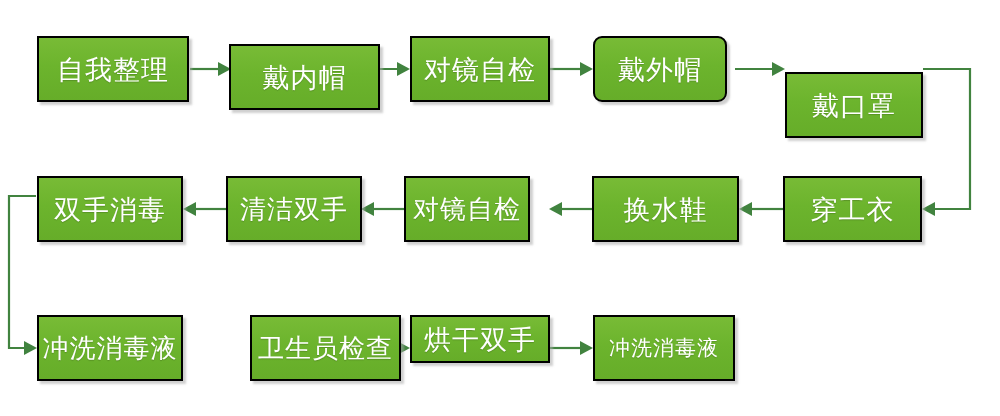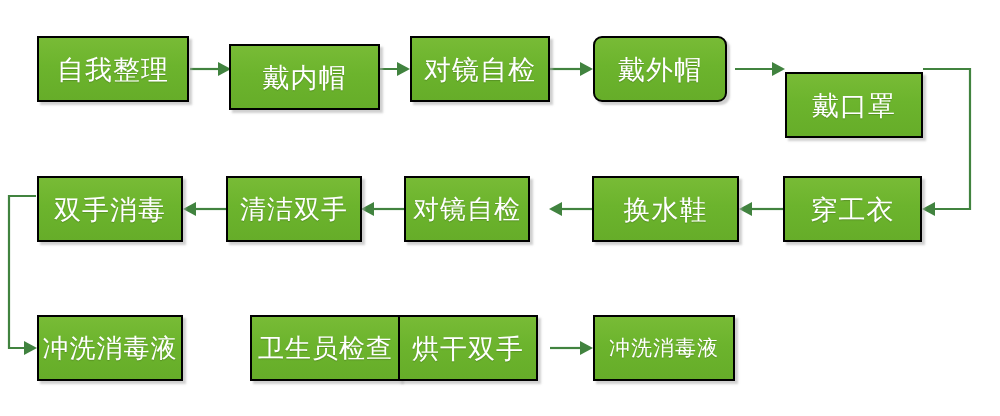--- a/index.html
+++ b/index.html
@@ -149,20 +149,20 @@
   <div class="node sz-lg" style="left:783px; top:176px; width:139px; height:66px;">
     <span class="label">穿工衣</span>
   </div>
 
   <div class="node sz-md" style="left:37px;  top:315px; width:146px; height:66px;">
     <span class="label">冲洗消毒液</span>
   </div>
   <div class="node sz-md" style="left:226px; top:315px; width:151px; height:66px;margin-left:24px;">
     <span class="label">卫生员检查</span>
   </div>
-  <div class="node sz-lg" style="left:398px; top:315px; width:140px; height:66px;">
+  <div class="node sz-lg" style="left:410px; top:315px; width:140px; height:48px;">
     <span class="label">烘干双手</span>
   </div>
   <div class="node sz-sm" style="left:593px; top:315px; width:142px; height:66px;">
     <span class="label">冲洗消毒液</span>
   </div>
 
 </div>
 
 </body></html>

